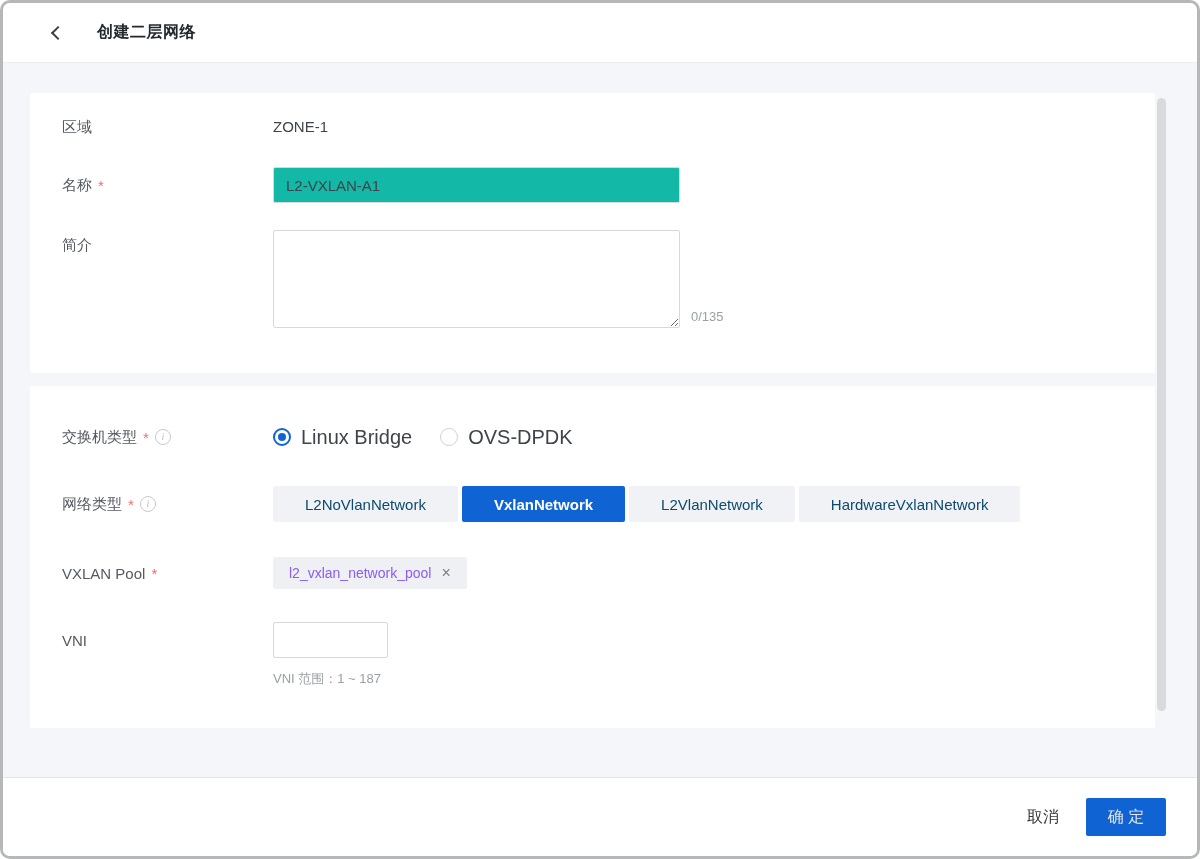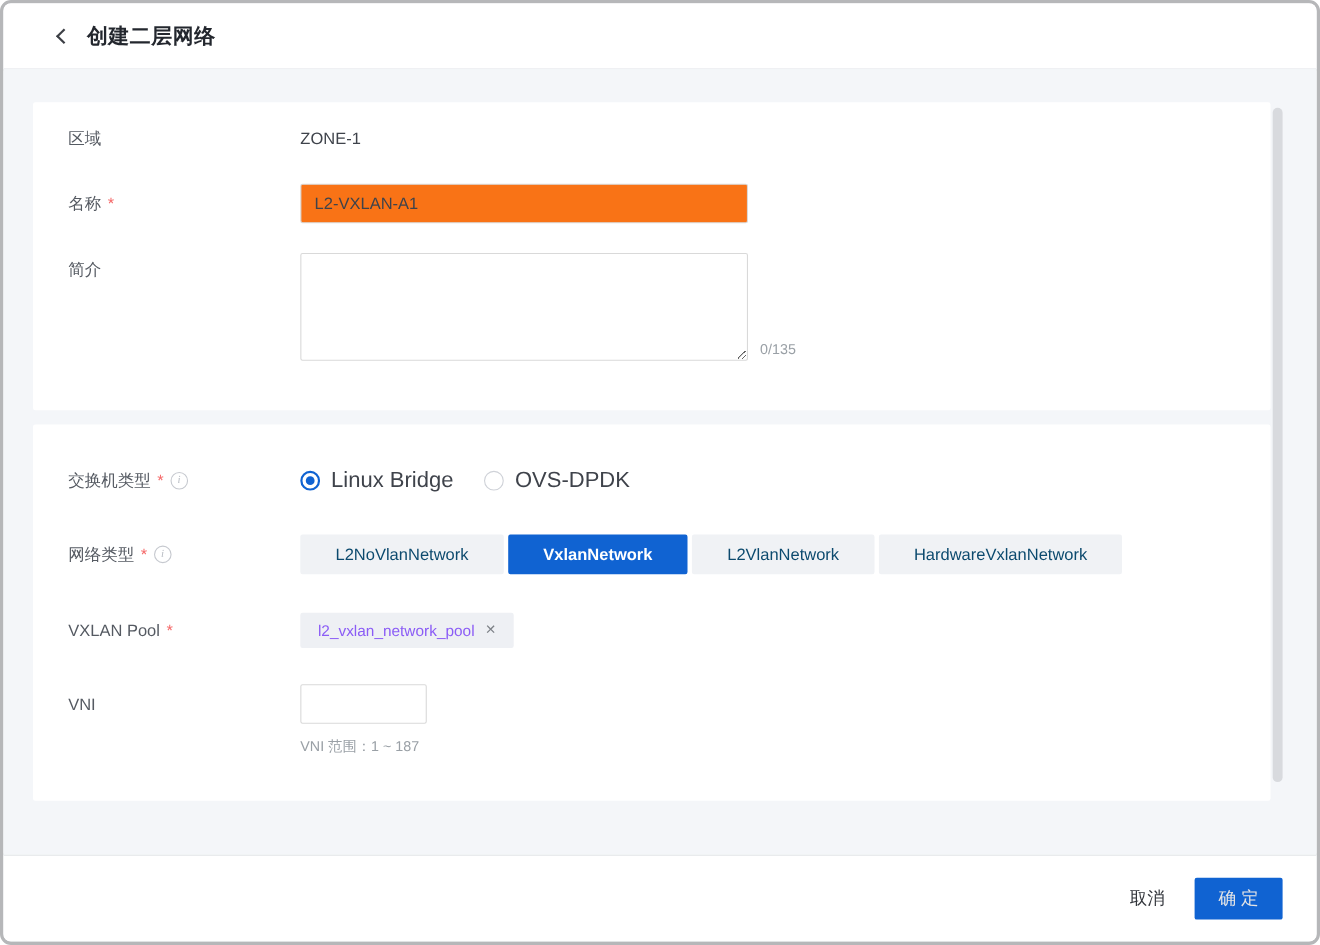--- a/index.html
+++ b/index.html
@@ -14,21 +14,21 @@
     position:absolute; top:0; left:0; right:0; height:60px;
     background:#ffffff; border-bottom:1px solid #ebedf0;
     display:flex; align-items:center; padding-left:42px;
   }
   .back-btn { width:22px; height:22px; display:flex; align-items:center; justify-content:center; cursor:pointer; }
   .chevron-left {
     width:10px; height:10px;
     border-left:2px solid #3c3f45; border-bottom:2px solid #3c3f45;
     transform:rotate(45deg); margin-left:4px;
   }
-  .page-title { font-size:19px; font-weight:700; color:#23272e; margin-left:12px; letter-spacing:0.5px; }
+  .page-title { font-size:16px; font-weight:700; color:#23272e; margin-left:30px; letter-spacing:0.5px; }
   
   .content { position:absolute; top:61px; left:0; right:0; bottom:80px; background:#f4f6f9; }
   .card { background:#ffffff; width:1125px; margin-left:27px; border-radius:2px; overflow:hidden; }
   .card1 { margin-top:29px; height:280px; }
   .card2 { margin-top:13px; height:342px; }
   .row { display:flex; align-items:flex-start; }
   .row-label {
     width:243px; padding-left:32px; flex:none;
     font-size:15px; color:#555a62; display:flex; align-items:center; gap:6px;
   }
@@ -39,21 +39,21 @@
     font-family:"Liberation Serif","DejaVu Serif",serif; font-style:italic;
   }
   .value-text { font-size:15px; color:#3f434b; }
   
   .row-zone { margin-top:23px; height:22px; }
   .row-zone .row-label, .row-zone .value-text { line-height:22px; }
   .row-name { margin-top:29px; height:36px; }
   .row-name .row-label { height:36px; }
   .text-input {
     width:407px; height:36px; border:1px solid #d9d9d9; border-radius:2px;
-    font-size:15px; color:#3f434b; padding:0 12px; background:#f97316; outline:none;
+    font-size:15px; color:#3f434b; padding:0 12px; background:#14b8a6; outline:none;
     font-family:"Liberation Sans","DejaVu Sans",sans-serif;
   }
   .row-desc { margin-top:27px; }
   .row-desc .row-label { height:30px; align-items:center; }
   .textarea-wrap { position:relative; }
   .desc-textarea {
     width:407px; height:98px; border:1px solid #d9d9d9; border-radius:2px;
     resize:both; font-size:15px; color:#3f434b; padding:8px 12px; outline:none;
     font-family:"Liberation Sans","DejaVu Sans",sans-serif;
   }

